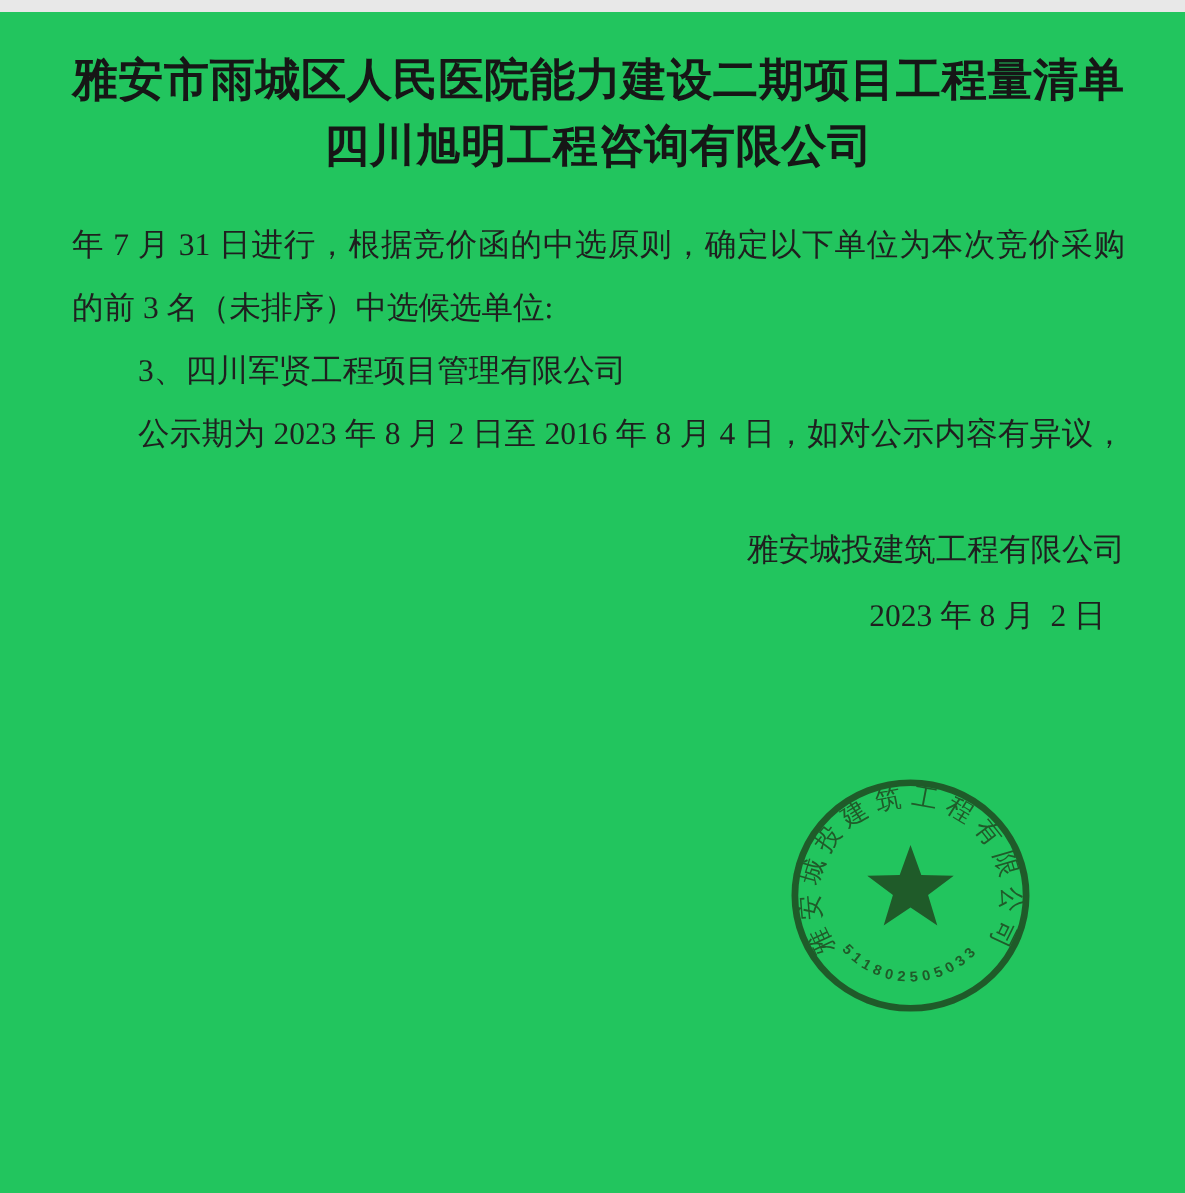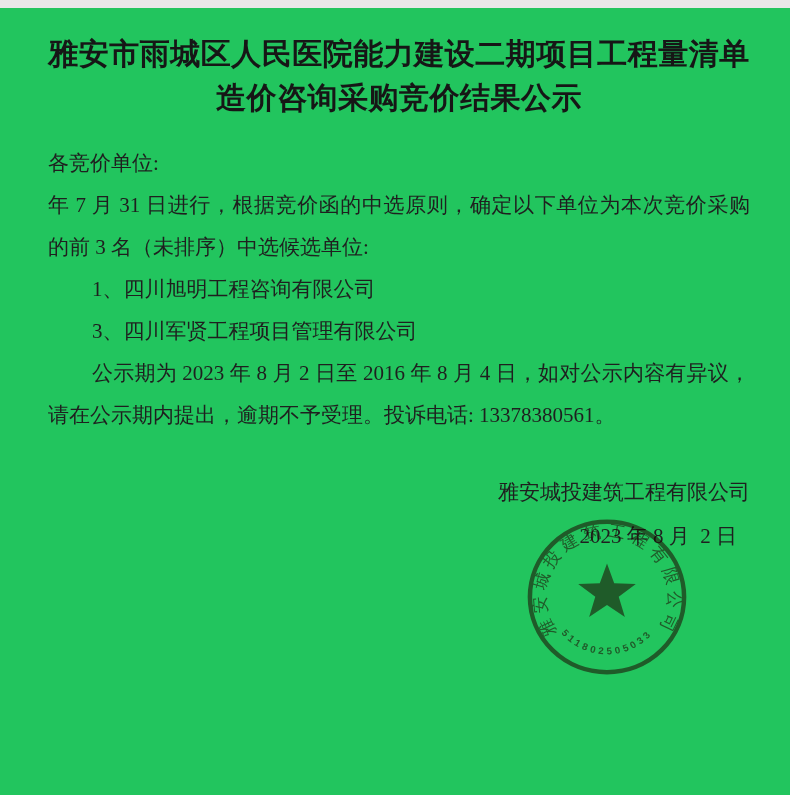--- a/index.html
+++ b/index.html
@@ -46,34 +46,31 @@
   .seal svg { width:100%; height:100%; }
 </style>
 </head>
 <body>
 
 <div class="page">
   <div class="content">
 
     <h1 class="doc-title">
       <span>雅安市雨城区人民医院能力建设二期项目工程量清单</span><br>
-      <span>造价咨询采购竞价结果公示</span>
+      <span>四川旭明工程咨询有限公司</span>
     </h1>
 
     <div class="bodytext">
-      <div class="line">各竞价单位:</div>
 
       <div class="line fill">年 7 月 31 日进行，根据竞价函的中选原则，确定以下单位为本次竞价采购</div>
       <div class="line">的前 3 名（未排序）中选候选单位:</div>
 
-      <div class="line winner">1、四川旭明工程咨询有限公司</div>
       <div class="line winner">3、四川军贤工程项目管理有限公司</div>
 
       <div class="line fill indent">公示期为 2023 年 8 月 2 日至 2016 年 8 月 4 日，如对公示内容有异议，</div>
-      <div class="line">请在公示期内提出，逾期不予受理。投诉电话: 13378380561。</div>
     </div>
 
     <div class="sig-block">
       <div>雅安城投建筑工程有限公司</div>
       <div class="sig-date">2023 年 8 月  2 日</div>
     </div>
   </div>
 
   <div class="seal">
     <svg viewBox="0 0 200 200" preserveAspectRatio="none">

